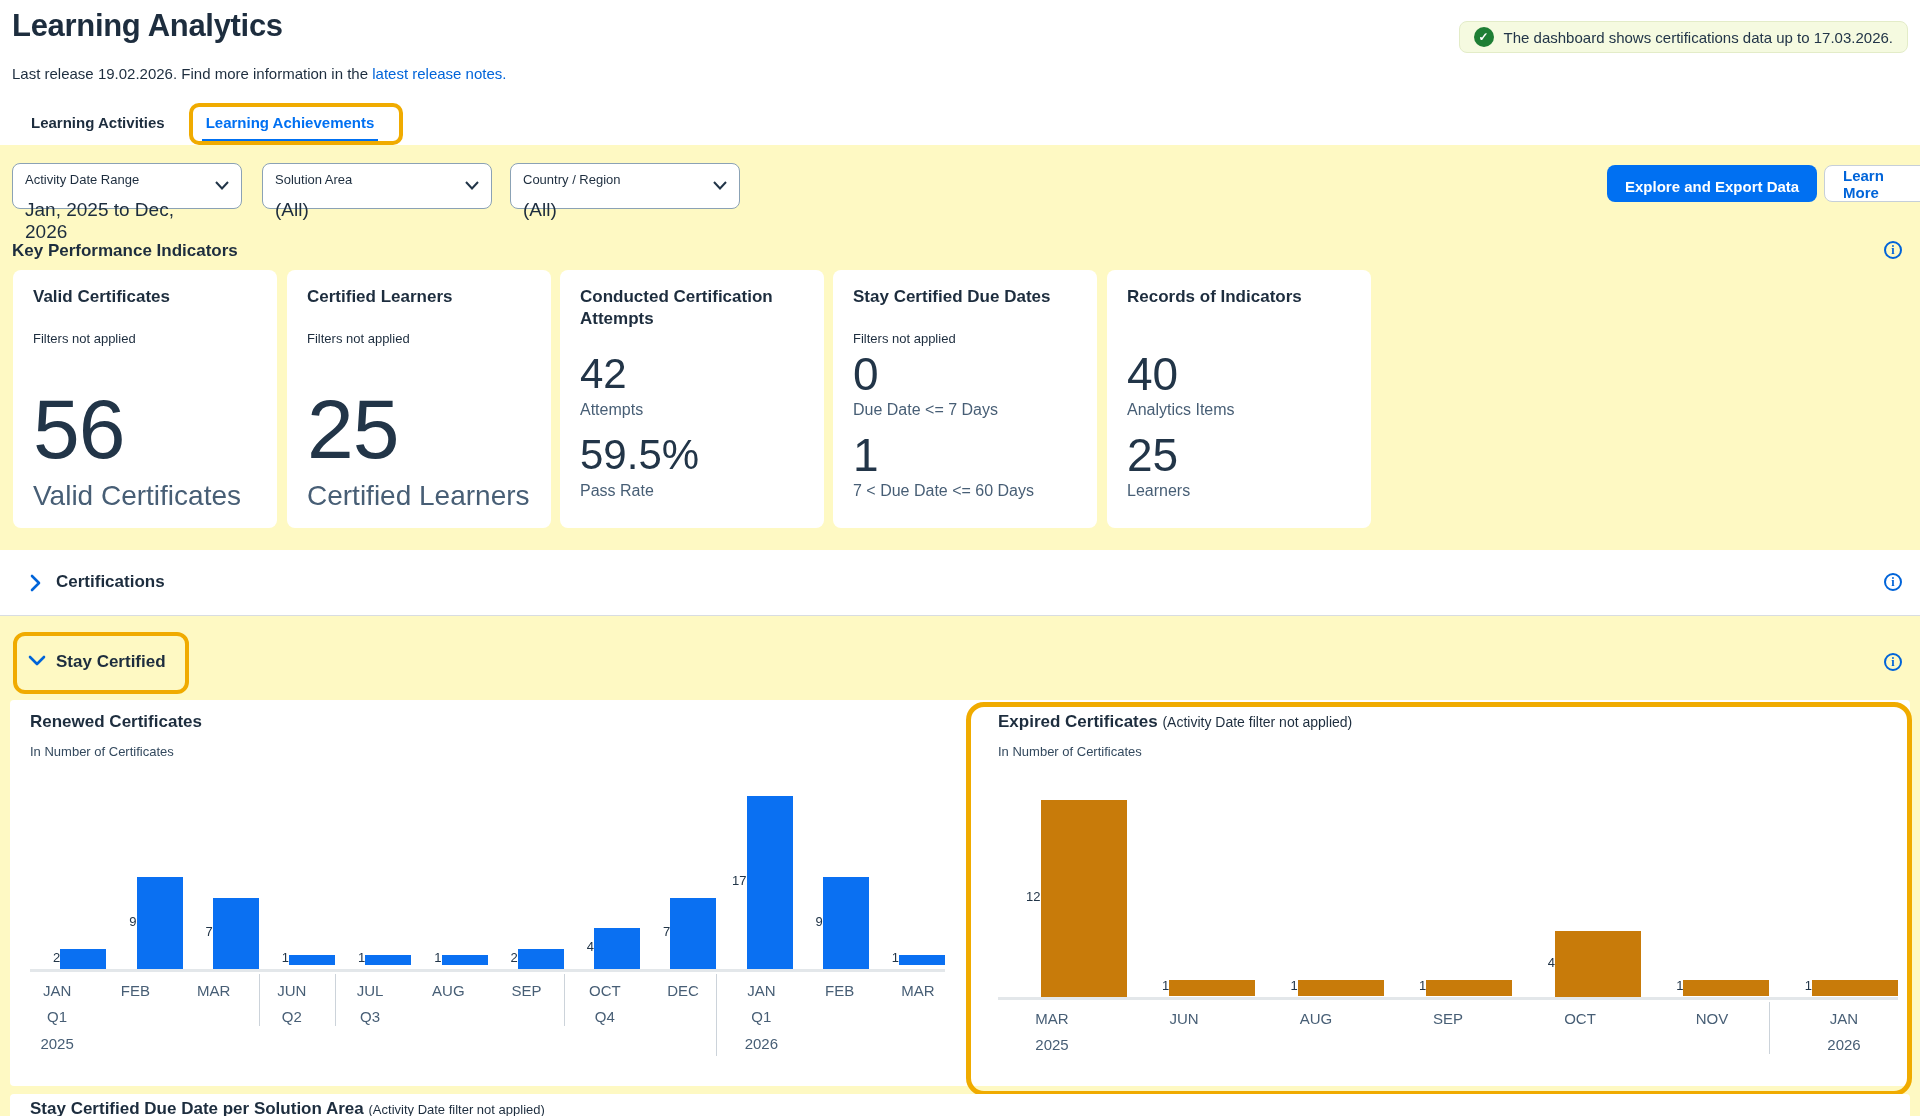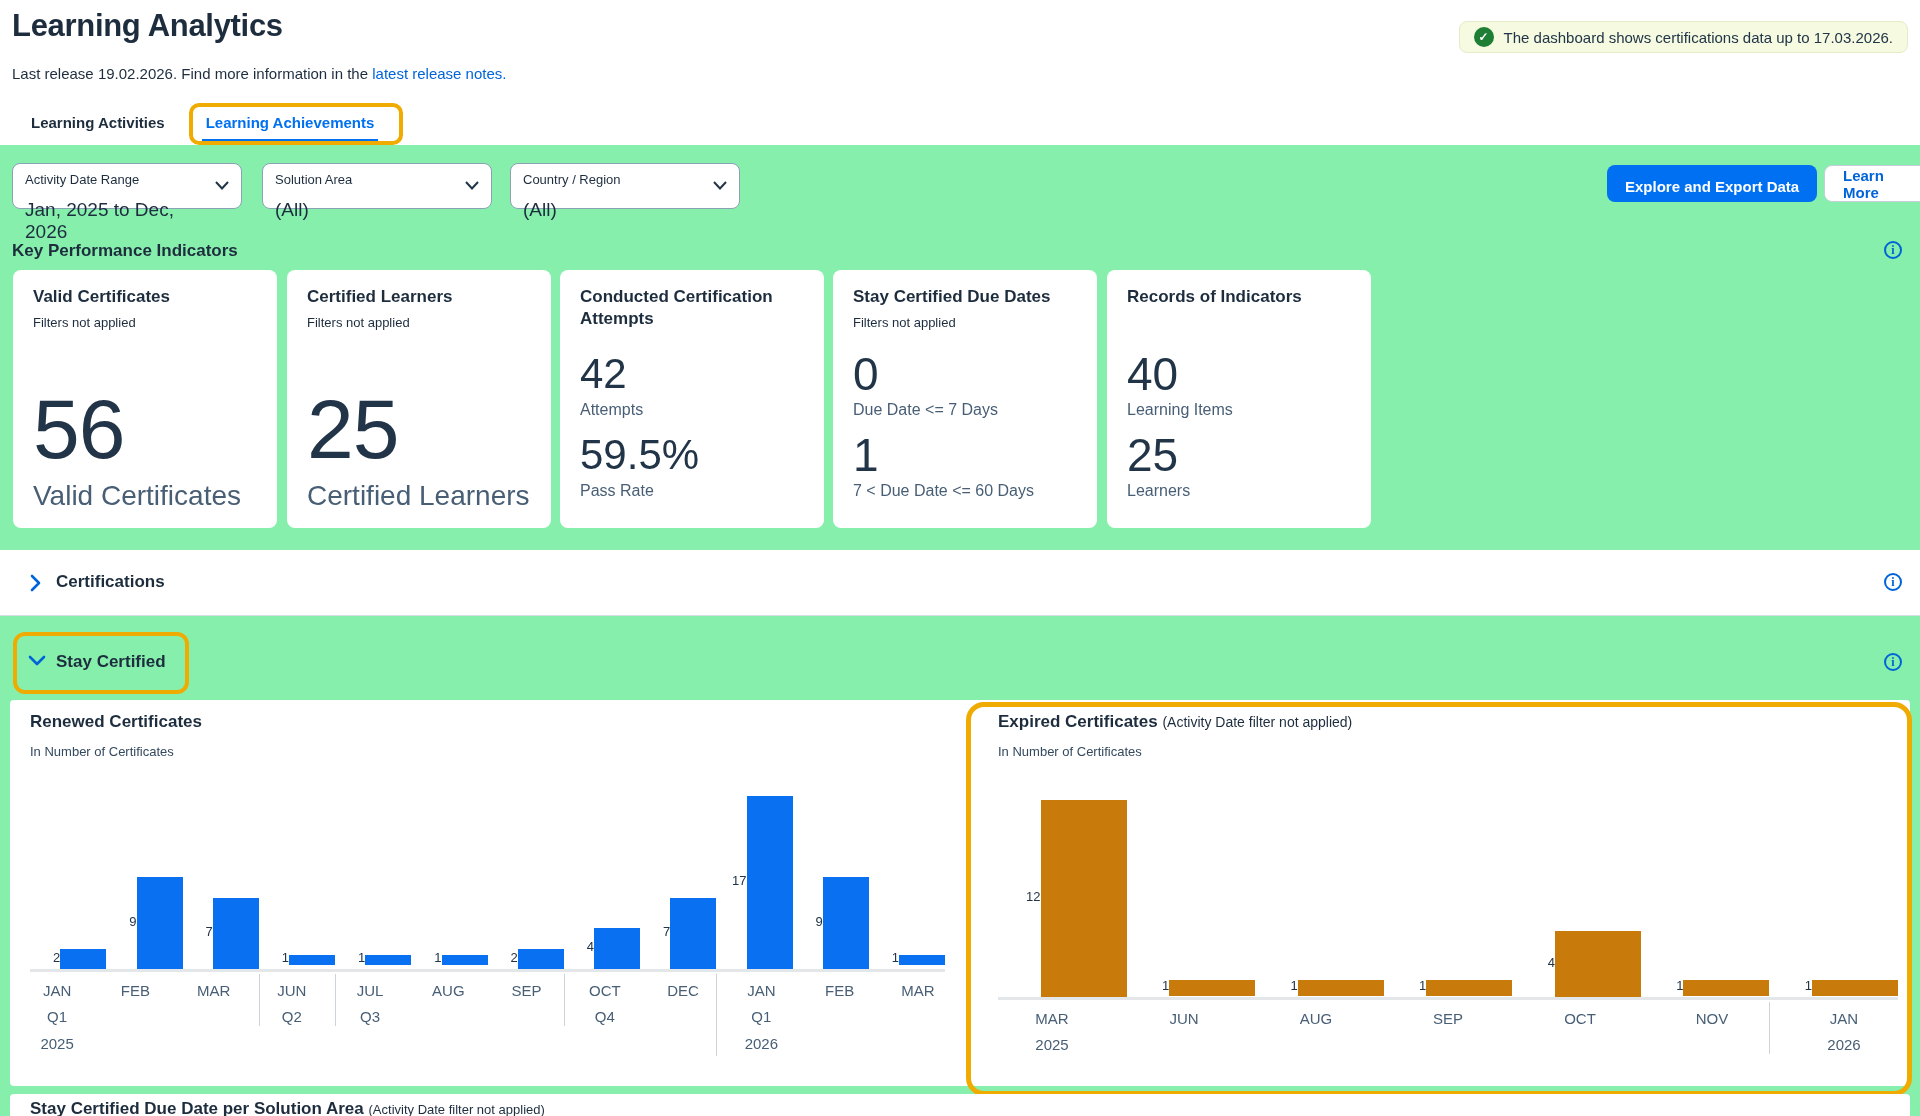--- a/index.html
+++ b/index.html
@@ -15,21 +15,21 @@
            display:flex; align-items:center; justify-content:center; }
   .release { position:absolute; left:12px; top:65px; font-size:15px; color:#1d2d3e; }
   .release a { color:#0064d9; text-decoration:none; cursor:pointer; }
   .tabs { position:absolute; left:27px; top:112px; display:flex; gap:33px; }
   .tab { font-size:15px; font-weight:700; padding:2px 4px 8px 4px; cursor:pointer; color:#1d2d3e; }
   .tab.active { color:#0070f2; border-bottom:3px solid #0070f2; }
   .annotation { position:absolute; border:4px solid #f0ab00; pointer-events:none; background:transparent; }
   .ann-tab { left:189px; top:103px; width:214px; height:42px; border-radius:10px; }
 
   
-  .band { position:absolute; left:0; right:0; top:145px; bottom:0; background:#86efac; }
+  .band { position:absolute; left:0; right:0; top:145px; bottom:0; background:#fef9c3; }
 
   
   .dd { position:absolute; top:18px; height:46px; width:230px; background:#fff; border:1px solid #8ba2b5;
         border-radius:8px; padding:5px 30px 5px 12px; cursor:pointer; }
   .dd .lab { font-size:13px; color:#1d2d3e; }
   .dd .val { font-size:19px; color:#1d2d3e; margin-top:8px; }
   .dd svg { position:absolute; right:12px; top:17px; }
   .dd1 { left:12px; } .dd2 { left:262px; } .dd3 { left:510px; }
 
   .btn-primary { position:absolute; left:1607px; top:20px; height:37px; background:#0070f2; color:#fff; border:none;
@@ -40,21 +40,21 @@
 
   .kpi-head { position:absolute; left:12px; top:96px; font-size:17px; font-weight:700; }
   .info { width:18px; height:18px; border:2px solid #0064d9; border-radius:50%; color:#0064d9; cursor:pointer;
           font-family:"Liberation Serif", serif; font-weight:bold; font-size:12px; line-height:14px; text-align:center; display:inline-block; }
   .info-kpi { position:absolute; left:1884px; top:96px; }
 
   
   .card { position:absolute; top:125px; width:264px; height:258px; background:#fff; border-radius:8px; padding:16px 20px; }
   .c0{left:13px;} .c1{left:287px;} .c2{left:560px;} .c3{left:833px;} .c4{left:1107px;}
   .card .title { font-size:17px; font-weight:700; line-height:22px; }
-  .card .note { font-size:13px; margin-top:7px; color:#1d2d3e; }
+  .card .note { font-size:13px; margin-top:23px; color:#1d2d3e; }
   .metrics { position:absolute; left:20px; bottom:16px; right:12px; }
   .num-xl { font-size:84px; line-height:86px; color:#223548; letter-spacing:-1px; }
   .lab-xl { font-size:28px; color:#475e75; margin-top:8px; }
   .num { font-size:46px; line-height:48px; color:#223548; }
   .lab { font-size:16px; color:#475e75; margin:3px 0 12px 0; }
 
   
   .cert-strip { position:absolute; left:0; right:0; top:405px; height:66px; background:#fff; border-bottom:1px solid #d8dde2; cursor:pointer; }
   .cert-strip .sec-label { position:absolute; left:56px; top:22px; font-size:17px; font-weight:700; }
   .cert-strip .chev { position:absolute; left:30px; top:24px; }
@@ -174,21 +174,21 @@
         <div class="num">0</div>
         <div class="lab">Due Date &lt;= 7 Days</div>
         <div class="num">1</div>
         <div class="lab">7 &lt; Due Date &lt;= 60 Days</div>
       </div>
     </div>
     <div class="card c4">
       <div class="title">Records of Indicators</div>
       <div class="metrics">
         <div class="num">40</div>
-        <div class="lab">Learning Items</div>
+        <div class="lab">Analytics Items</div>
         <div class="num">25</div>
         <div class="lab">Learners</div>
       </div>
     </div>
 
     <div class="cert-strip">
       <svg class="chev" width="11" height="18" viewBox="0 0 11 18">
           <polyline points="2,2 9,9 2,16" fill="none" stroke="#0064d9" stroke-width="2.6" stroke-linecap="round" stroke-linejoin="round"></polyline>
         </svg>
       <div class="sec-label">Certifications</div>

